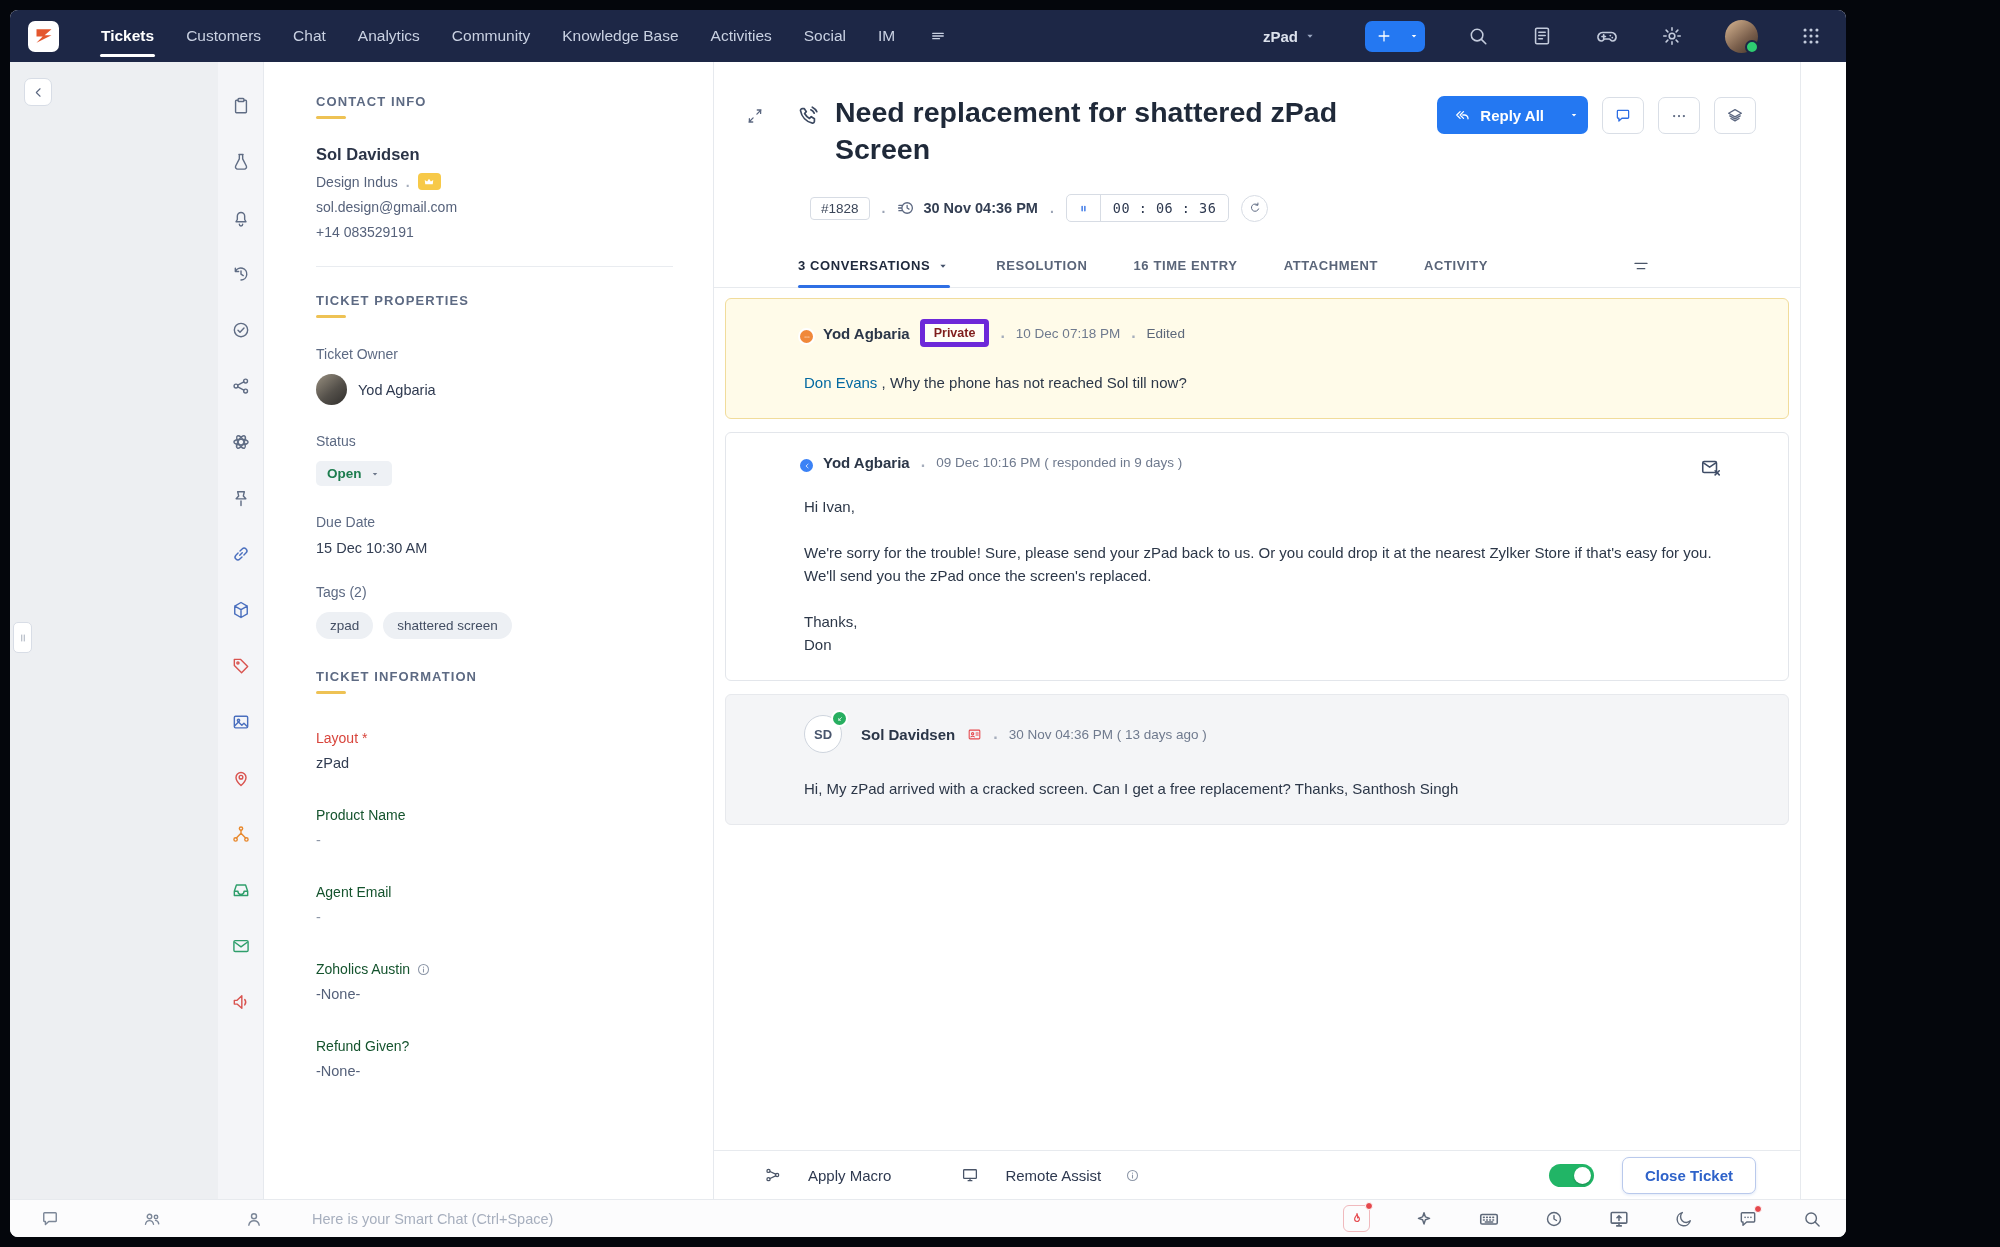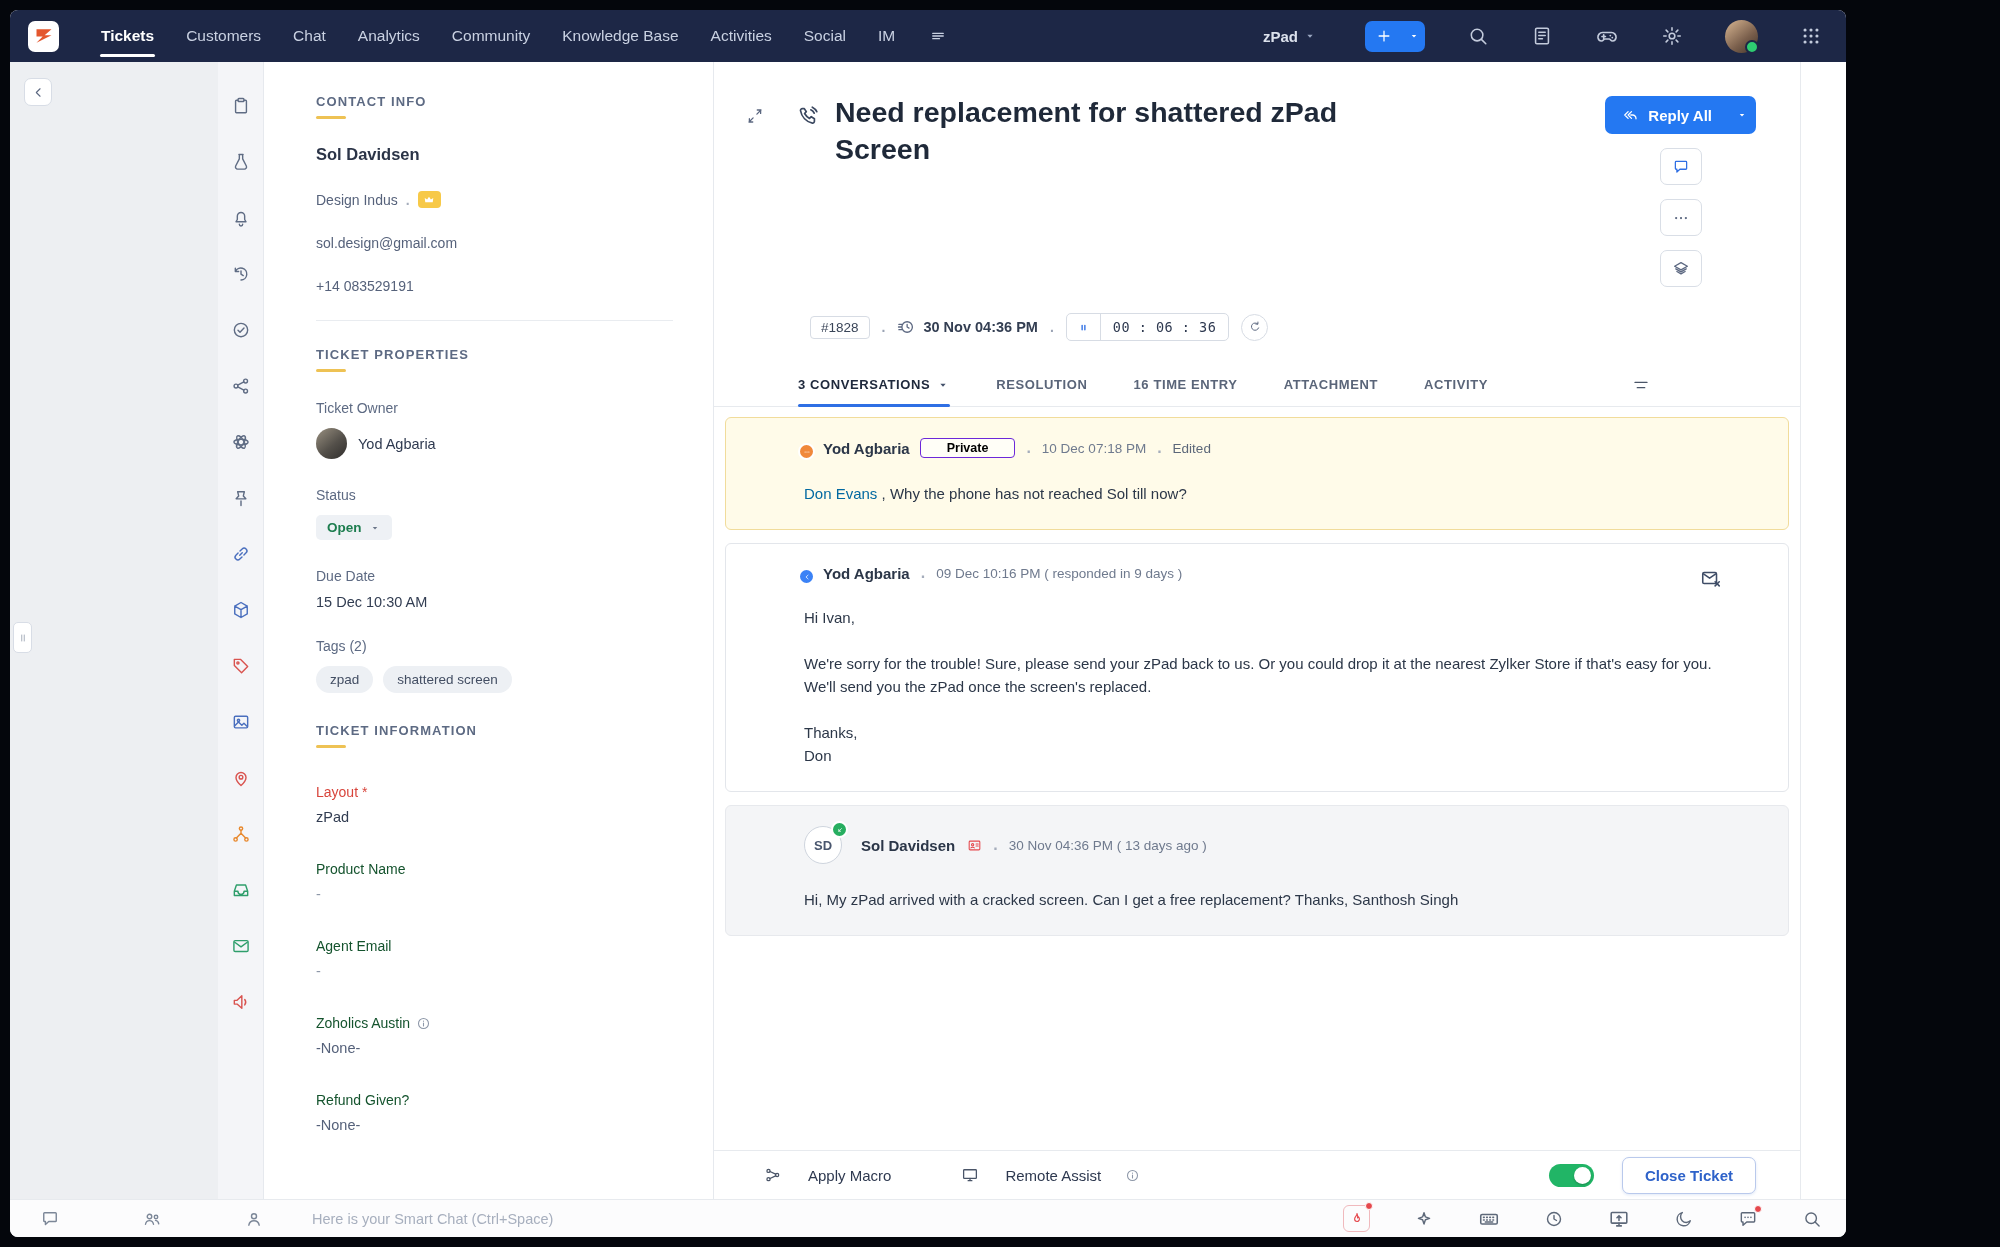--- a/index.html
+++ b/index.html
@@ -51,21 +51,21 @@
 
   .rail{width:46px;flex:none;background:#f4f5f8;border-right:1px solid #e6e9ee;display:flex;
     flex-direction:column;align-items:center;padding-top:34px;gap:36px;}
   .rail-item{width:20px;height:20px;display:flex;align-items:center;justify-content:center;}
 
   
   .sidebar{width:450px;flex:none;border-right:1px solid #e6e9ee;padding:32px 40px 0 52px;overflow:hidden;background:#fff;}
   .sec-title{font-size:13px;font-weight:700;color:#5d6a83;letter-spacing:1.1px;}
   .sec-bar{width:30px;height:3px;background:#eec254;border-radius:2px;margin-top:7px;}
   .contact-name{margin-top:26px;font-size:16.5px;font-weight:700;color:#2b3447;}
-  .contact-line{margin-top:27px;font-size:14px;color:#56627b;display:flex;align-items:center;gap:7px;}
+  .contact-line{margin-top:9px;font-size:14px;color:#56627b;display:flex;align-items:center;gap:7px;}
   .crown-badge{width:23px;height:17px;border-radius:4px;background:#f7c948;color:#fff;display:inline-flex;
     align-items:center;justify-content:center;}
   .sb-divider{border:none;border-top:1px solid #e9ecf0;margin:26px 0 0;}
   .mt26{margin-top:26px;}.mt30{margin-top:30px;}
   .prop-label{margin-top:28px;font-size:14px;color:#5d6a83;display:flex;align-items:center;gap:6px;}
   .owner-row{margin-top:12px;display:flex;align-items:center;gap:11px;}
   .owner-avatar{width:31px;height:31px;border-radius:50%;
     background:linear-gradient(140deg,#8d8577 10%,#54504a 55%,#2f2d2b 100%);}
   .owner-name{font-size:14.5px;color:#2f3a50;}
   .status-chip{margin-top:12px;display:inline-flex;align-items:center;gap:7px;padding:5px 11px;
@@ -81,21 +81,21 @@
   .field-value{margin-top:9px;font-size:14.5px;color:#323d52;}
   .field-value.dim{color:#8d97a8;}
   .field-value.none{color:#55617a;}
 
   
   .main{width:1086px;flex:none;display:flex;flex-direction:column;min-width:0;background:#fff;}
   .thead{display:flex;align-items:flex-start;padding:32px 44px 0 32px;}
   .collapse-ic{color:#5b6780;margin-top:13px;margin-right:32px;}
   .channel-ic{color:#3c4961;margin-top:10px;margin-right:15px;}
   .ttitle{margin:0;font-size:28.5px;line-height:37px;font-weight:600;color:#1f2939;max-width:530px;}
-  .tactions{margin-left:auto;display:flex;align-items:center;gap:14px;padding-top:2px;flex-direction:column;}
+  .tactions{margin-left:auto;display:flex;align-items:flex-end;gap:14px;padding-top:2px;}
   .replysplit{display:flex;height:38px;border-radius:7px;overflow:hidden;flex:none;}
   .reply-main{background:#2478f2;color:#fff;display:flex;align-items:center;gap:9px;padding:0 16px;
     font-size:15px;font-weight:700;}
   .reply-caret{background:#2478f2;color:#fff;width:28px;display:flex;align-items:center;justify-content:center;
     border-left:1px solid rgba(255,255,255,.4);}
   .hbtn{width:42px;height:37px;border:1px solid #d9dee6;border-radius:7px;background:#fff;color:#5b6780;
     display:flex;align-items:center;justify-content:center;}
   .hbtn.blue{color:#2f6fe4;}
   .tmeta{display:flex;align-items:center;gap:12px;margin:26px 0 0 96px;}
   .idchip{border:1px solid #d7dce4;border-radius:4px;padding:3px 10px;font-size:13.5px;color:#3a4558;}
@@ -127,22 +127,22 @@
   .avatar{width:38px;height:38px;border-radius:50%;
     background:linear-gradient(140deg,#9a8f7e 10%,#55504a 55%,#2f2d2b 100%);}
   .avatar.initials{background:#fff;border:1px solid #cfd5de;display:flex;align-items:center;justify-content:center;
     font-size:13px;font-weight:700;color:#49566e;}
   .abadge{position:absolute;width:17px;height:17px;border-radius:50%;border:2px solid #fff;display:flex;
     align-items:center;justify-content:center;color:#fff;top:-5px;left:-6px;}
   .abadge.orange{background:#f0883a;}
   .abadge.blue{background:#3b82f6;}
   .abadge.green{background:#27ae60;left:auto;right:-6px;}
   .cauthor{font-size:15px;font-weight:700;color:#2b3648;}
-  .chip-private{font-size:12.5px;font-weight:700;color:#000000;border:1px solid #6d28d9;border-radius:4px;
-    padding:2px 26px;background:rgba(255,255,255,.65);}
+  .chip-private{font-size:12.5px;font-weight:700;color:#7f1d1d;border:5px solid #6d28d9;border-radius:4px;
+    padding:2px 9px;background:rgba(255,255,255,.65);}
   .ctime{font-size:13.5px;color:#6f7a8e;}
   .cedited{font-size:13.5px;color:#5c6779;}
   .cdot{color:#a5adbc;margin:0 1px;font-weight:700;}
   .cmail{position:absolute;right:66px;top:24px;color:#3e4c66;}
   .contact-ic{color:#e5484d;margin-left:2px;}
   .cbody{margin-top:24px;font-size:15px;line-height:23px;color:#2c3748;}
   .cbody .pline{margin:0 0 23px;}
   .cbody .pline.tight{margin:0;}
   .mention{color:#0369a1;text-decoration:none;}
 

